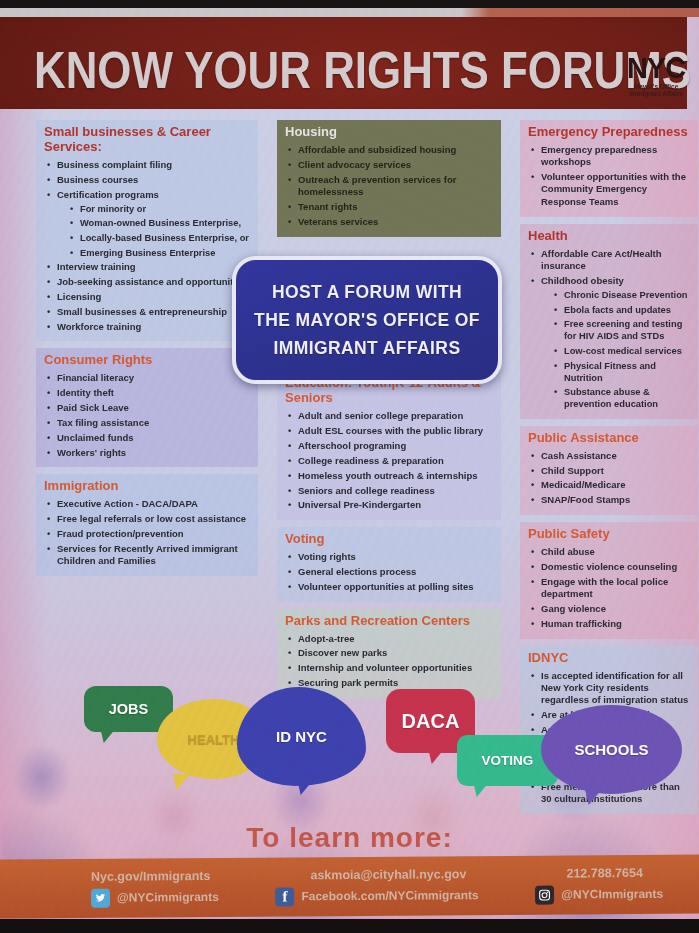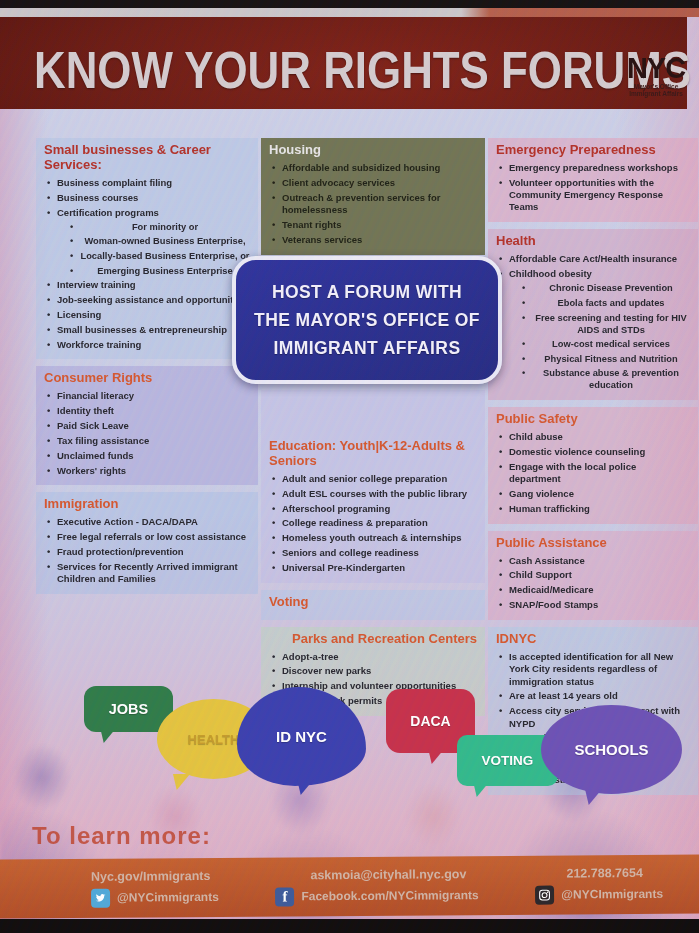--- a/index.html
+++ b/index.html
@@ -16,31 +16,31 @@
     background:linear-gradient(90deg,#c8c5c8 0%,#cac7ca 66%,#b4604c 70%,#b05a48 100%);}
   .headerband{position:absolute;top:17px;left:0;right:12px;height:92px;z-index:5;
     background:radial-gradient(520px 140px at 55% 60%, #7e2117 0%, #6b1b13 55%, #56130d 100%);text-align:center;}
   .title{position:absolute;left:34px;top:24px;margin:0;color:#d3cbce;font-weight:bold;
     font-size:51px;letter-spacing:0px;white-space:nowrap;transform:scaleX(.86);transform-origin:left center;
     text-shadow:0 1px 2px rgba(0,0,0,.4);}
   .nyclogo{position:absolute;right:1px;top:38px;width:60px;color:#26100f;line-height:.95;z-index:7;}
   .nyclogo .big{font-weight:bold;font-size:29px;letter-spacing:-1px;}
   .nyclogo .sub{font-size:6.5px;font-weight:bold;color:#381715;line-height:1.2;}
   
-  .main{position:absolute;top:138px;left:36px;right:1px;height:585px;display:flex;gap:3px;z-index:2;}
+  .main{position:absolute;top:120px;left:36px;right:1px;height:585px;display:flex;gap:19px;z-index:2;}
   .col{display:flex;flex-direction:column;}
   .col-left{width:222px;}
   .col-mid{width:224px;}
   .col-right{flex:1;}
   .sec{padding:5px 8px 6px;margin-bottom:7px;color:#26262e;}
   .sec h2{margin:0 0 4px;font-size:13px;line-height:1.15;font-weight:bold;}
   .sec ul{margin:0;padding:0;list-style:none;font-size:9.5px;line-height:1.3;font-weight:bold;}
   .sec li{position:relative;padding-left:13px;margin-bottom:2.5px;}
   .sec li::before{content:"•";position:absolute;left:3px;top:0;}
-  .sec ul.sub{margin:2px 0 0 10px;text-align:center;}
+  .sec ul.sub{margin:2px 0 0 10px;}
   .sec ul.sub li{font-size:9.3px;}
   
   .hostbox{position:absolute;left:232px;top:256px;width:262px;height:120px;z-index:8;
     background:linear-gradient(160deg,#2e339c,#252b82);border:4px solid #e9e9f5;border-radius:24px;
     box-shadow:0 3px 10px rgba(20,20,60,.45);display:flex;flex-direction:column;justify-content:center;
     text-align:center;color:#f1effa;font-weight:bold;font-size:17.5px;line-height:1.6;letter-spacing:.4px;
     text-shadow:0 1px 1px rgba(0,0,0,.35);}
   
   .silhouettes{position:absolute;left:0;right:0;top:690px;height:230px;z-index:1;pointer-events:none;
     background:
@@ -57,28 +57,28 @@
     filter:blur(2px);}
   
   .bubble{position:absolute;z-index:4;display:flex;align-items:center;justify-content:center;
     font-weight:bold;color:#fff;text-shadow:0 1px 1px rgba(0,0,0,.25);}
   .bubble .tail{position:absolute;bottom:-11px;left:16px;width:17px;height:16px;background:inherit;
     clip-path:polygon(0 0,100% 0,22% 100%);}
   .b-jobs{left:84px;top:686px;width:89px;height:46px;border-radius:12px;font-size:14.5px;}
   .b-health{left:157px;top:699px;width:113px;height:80px;border-radius:50%;font-size:13px;}
   .b-id-nyc{left:237px;top:687px;width:129px;height:99px;border-radius:48% 52% 55% 45% / 58% 62% 38% 42%;font-size:15px;}
   .b-id-nyc .tail{left:60px;bottom:-9px;}
-  .b-daca{left:386px;top:689px;width:89px;height:64px;border-radius:14px;font-size:14px;}
+  .b-daca{left:386px;top:689px;width:89px;height:64px;border-radius:14px;font-size:20px;}
   .b-daca .tail{left:42px;}
   .b-voting{left:457px;top:735px;width:101px;height:51px;border-radius:10px;font-size:13.5px;}
   .b-schools{left:541px;top:705px;width:141px;height:89px;border-radius:50%;font-size:15px;}
   .b-schools .tail{left:44px;}
   
-  .learnmore{position:absolute;top:822px;left:0;right:0;z-index:3;
-    font-size:24px;font-weight:bold;letter-spacing:1px;color:rgba(187,60,33,.78);margin-left:32px;}
+  .learnmore{position:absolute;top:822px;left:0;right:0;text-align:center;z-index:3;
+    font-size:28px;font-weight:bold;letter-spacing:1px;color:rgba(187,60,33,.78);}
   .band{position:absolute;top:857px;left:-4px;right:-4px;height:59px;z-index:4;
     background:linear-gradient(180deg,#c3602f,#b04d26);transform:rotate(-.4deg);
     display:flex;flex-direction:column;justify-content:center;gap:5px;color:#cfb3a4;}
   .band .row{display:flex;align-items:center;}
   .band .r1{padding:0 60px 0 95px;justify-content:space-between;font-size:12.5px;font-weight:bold;}
   .band .r2{padding:0 40px 0 95px;justify-content:space-between;font-size:12px;font-weight:bold;}
   .social{display:flex;align-items:center;gap:7px;}
   .sicon{width:19px;height:19px;border-radius:4px;display:flex;align-items:center;justify-content:center;flex:none;}
   .sicon.tw{background:#4fa8d8;}
   .sicon.fb{background:#3c5a99;color:#fff;font-weight:bold;font-size:15px;font-family:"Liberation Serif",serif;}
@@ -165,23 +165,28 @@
             <li>Adult ESL courses with the public library</li>
             <li>Afterschool programing</li>
             <li>College readiness &amp; preparation</li>
             <li>Homeless youth outreach &amp; internships</li>
             <li>Seniors and college readiness</li>
             <li>Universal Pre-Kindergarten</li>
           </ul>
         </section>
         <section class="sec" style="background: rgba(175, 198, 230, 0.45);">
           <h2 style="color: rgb(212, 87, 46);">Voting</h2>
+          <ul>
+            <li>Voting rights</li>
+            <li>General elections process</li>
+            <li>Volunteer opportunities at polling sites</li>
+          </ul>
         </section>
         <section class="sec" style="background: rgba(185, 215, 185, 0.45);">
-          <h2 style="color: rgb(212, 87, 46); text-align: right;">Parks and Recreation Centers</h2>
+          <h2 style="color: rgb(212, 87, 46);">Parks and Recreation Centers</h2>
           <ul>
             <li>Adopt-a-tree</li>
             <li>Discover new parks</li>
             <li>Internship and volunteer opportunities</li>
             <li>Securing park permits</li>
           </ul>
         </section>
       </div>
     <div class="col col-right" id="col-right">
         <section class="sec" style="background: rgba(225, 160, 185, 0.55);">
@@ -198,37 +203,37 @@
             <li>Childhood obesity<ul class="sub">
                 <li>Chronic Disease Prevention</li>
                 <li>Ebola facts and updates</li>
                 <li>Free screening and testing for HIV AIDS and STDs</li>
                 <li>Low-cost medical services</li>
                 <li>Physical Fitness and Nutrition</li>
                 <li>Substance abuse &amp; prevention education</li>
               </ul></li>
           </ul>
         </section>
+        <section class="sec" style="background: rgba(222, 162, 190, 0.5);">
+          <h2 style="color: rgb(212, 87, 46);">Public Assistance</h2>
+          <ul>
+            <li>Cash Assistance</li>
+            <li>Child Support</li>
+            <li>Medicaid/Medicare</li>
+            <li>SNAP/Food Stamps</li>
+          </ul>
+        </section>
         <section class="sec" style="background: rgba(224, 158, 182, 0.5);">
           <h2 style="color: rgb(212, 87, 46);">Public Safety</h2>
           <ul>
             <li>Child abuse</li>
             <li>Domestic violence counseling</li>
             <li>Engage with the local police department</li>
             <li>Gang violence</li>
             <li>Human trafficking</li>
-          </ul>
-        </section>
-        <section class="sec" style="background: rgba(222, 162, 190, 0.5);">
-          <h2 style="color: rgb(212, 87, 46);">Public Assistance</h2>
-          <ul>
-            <li>Cash Assistance</li>
-            <li>Child Support</li>
-            <li>Medicaid/Medicare</li>
-            <li>SNAP/Food Stamps</li>
           </ul>
         </section>
         <section class="sec" style="background: rgba(170, 205, 228, 0.45);">
           <h2 style="color: rgb(212, 87, 46);">IDNYC</h2>
           <ul>
             <li>Is accepted identification for all New York City residents regardless of immigration status</li>
             <li>Are at least 14 years old</li>
             <li>Access city services and interact with NYPD</li>
             <li>Open a bank account</li>
             <li>Use as your library card</li>

